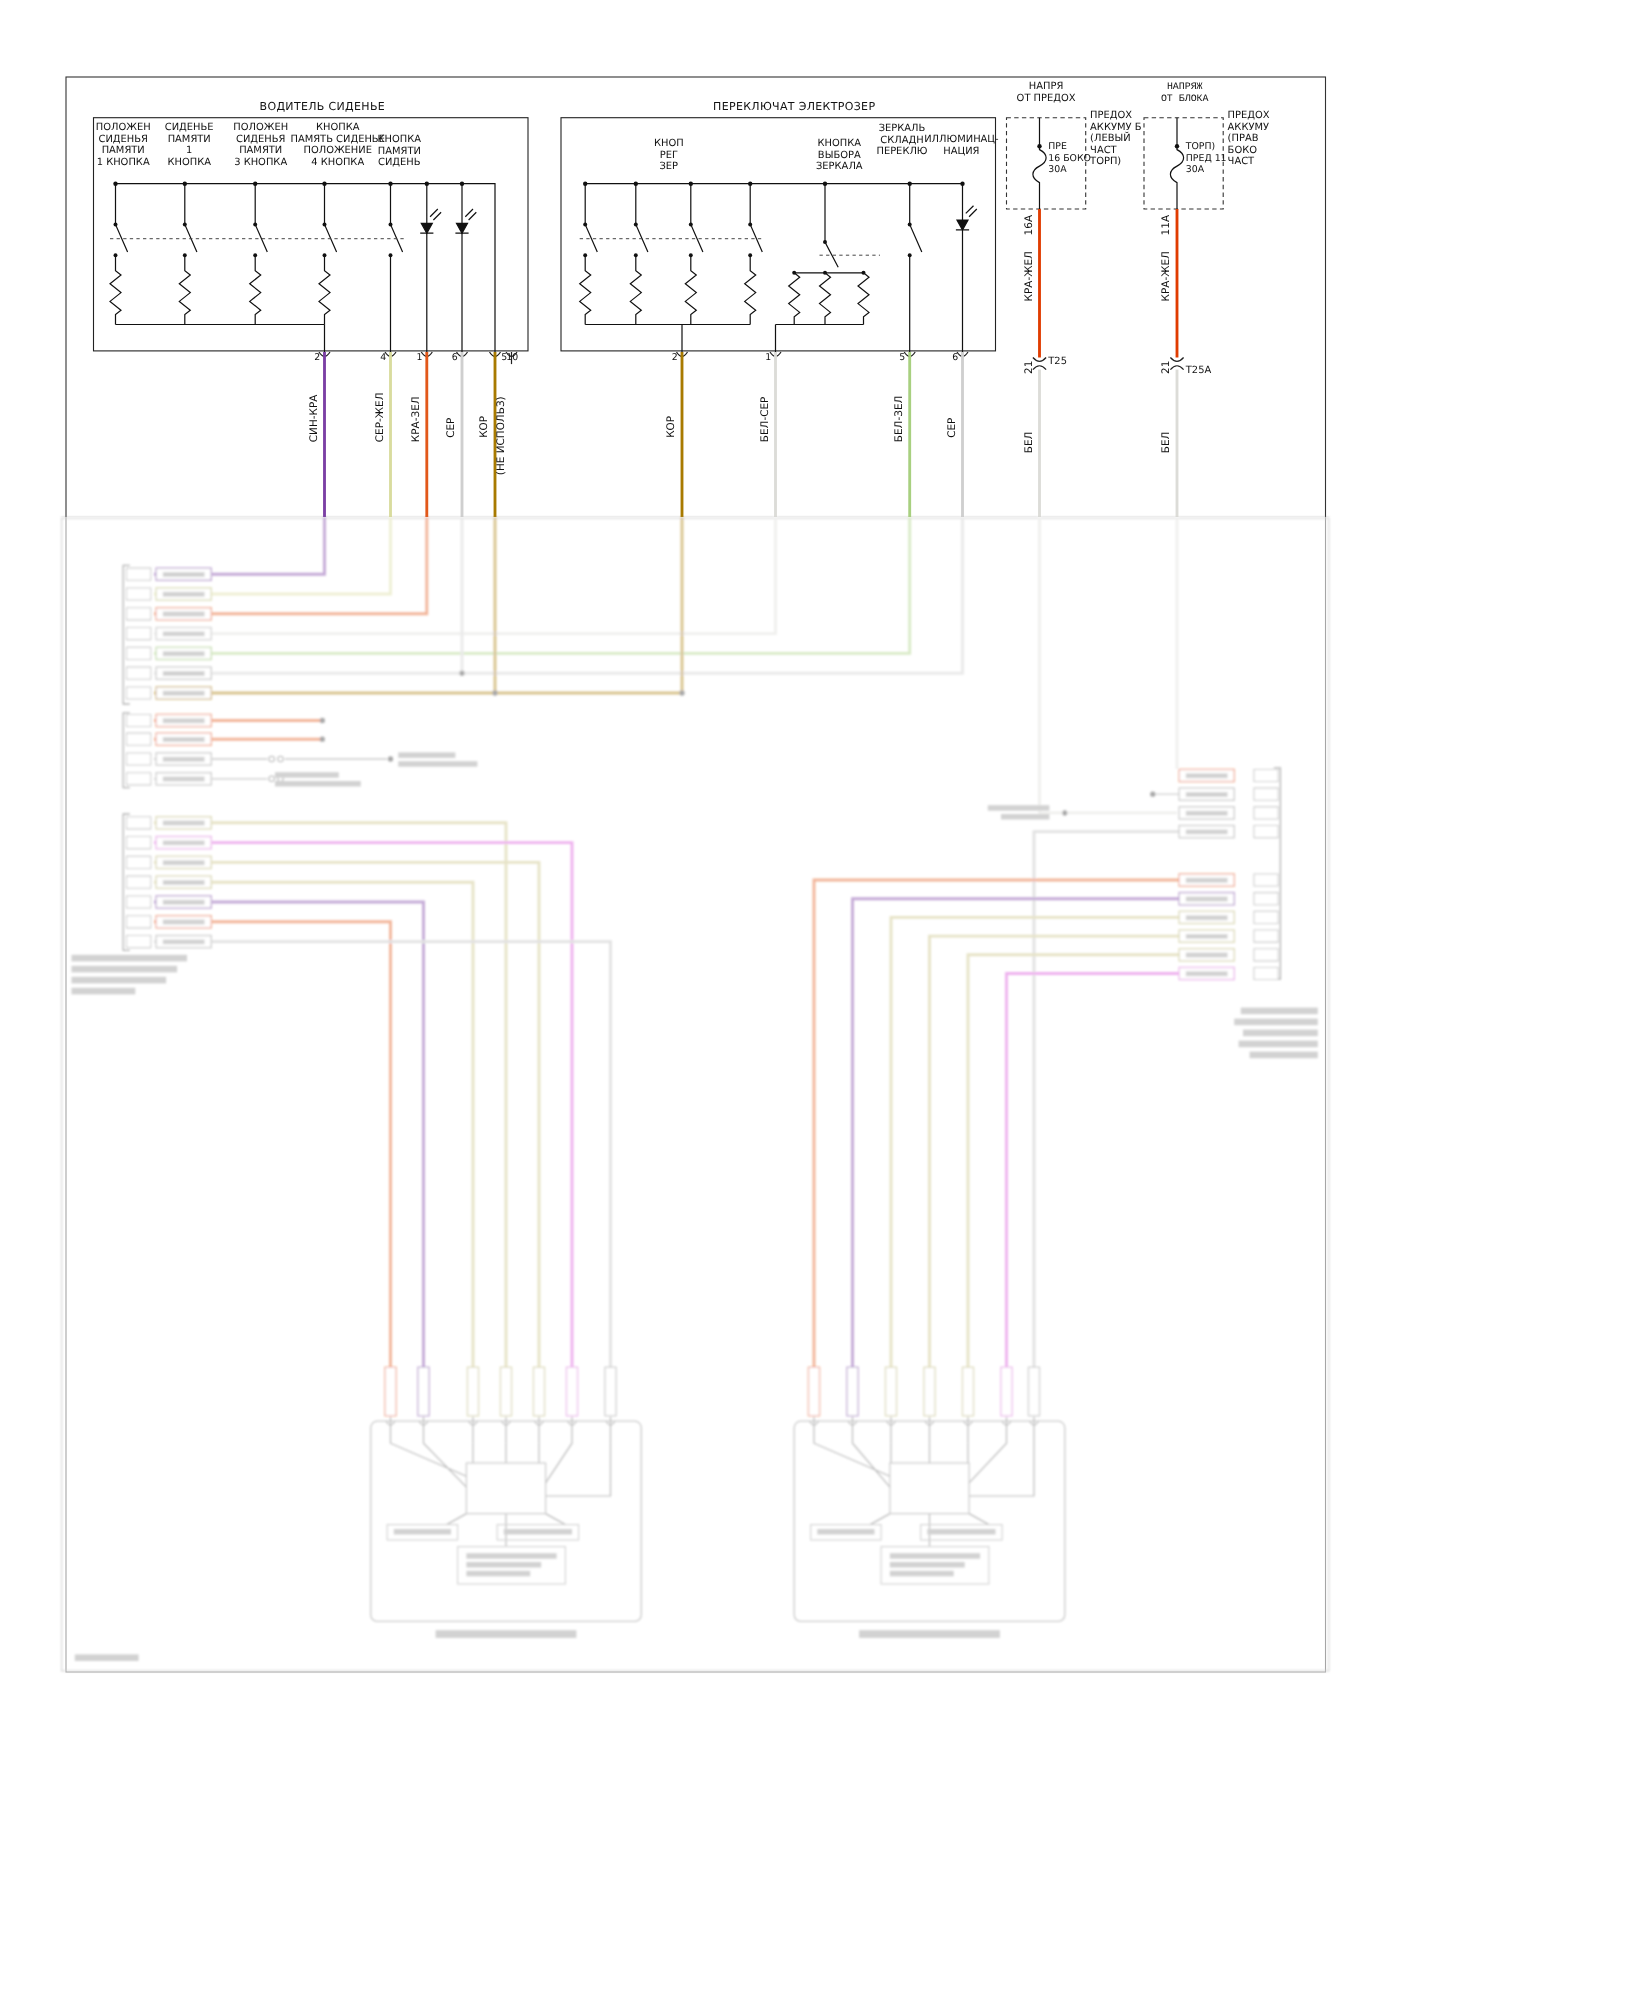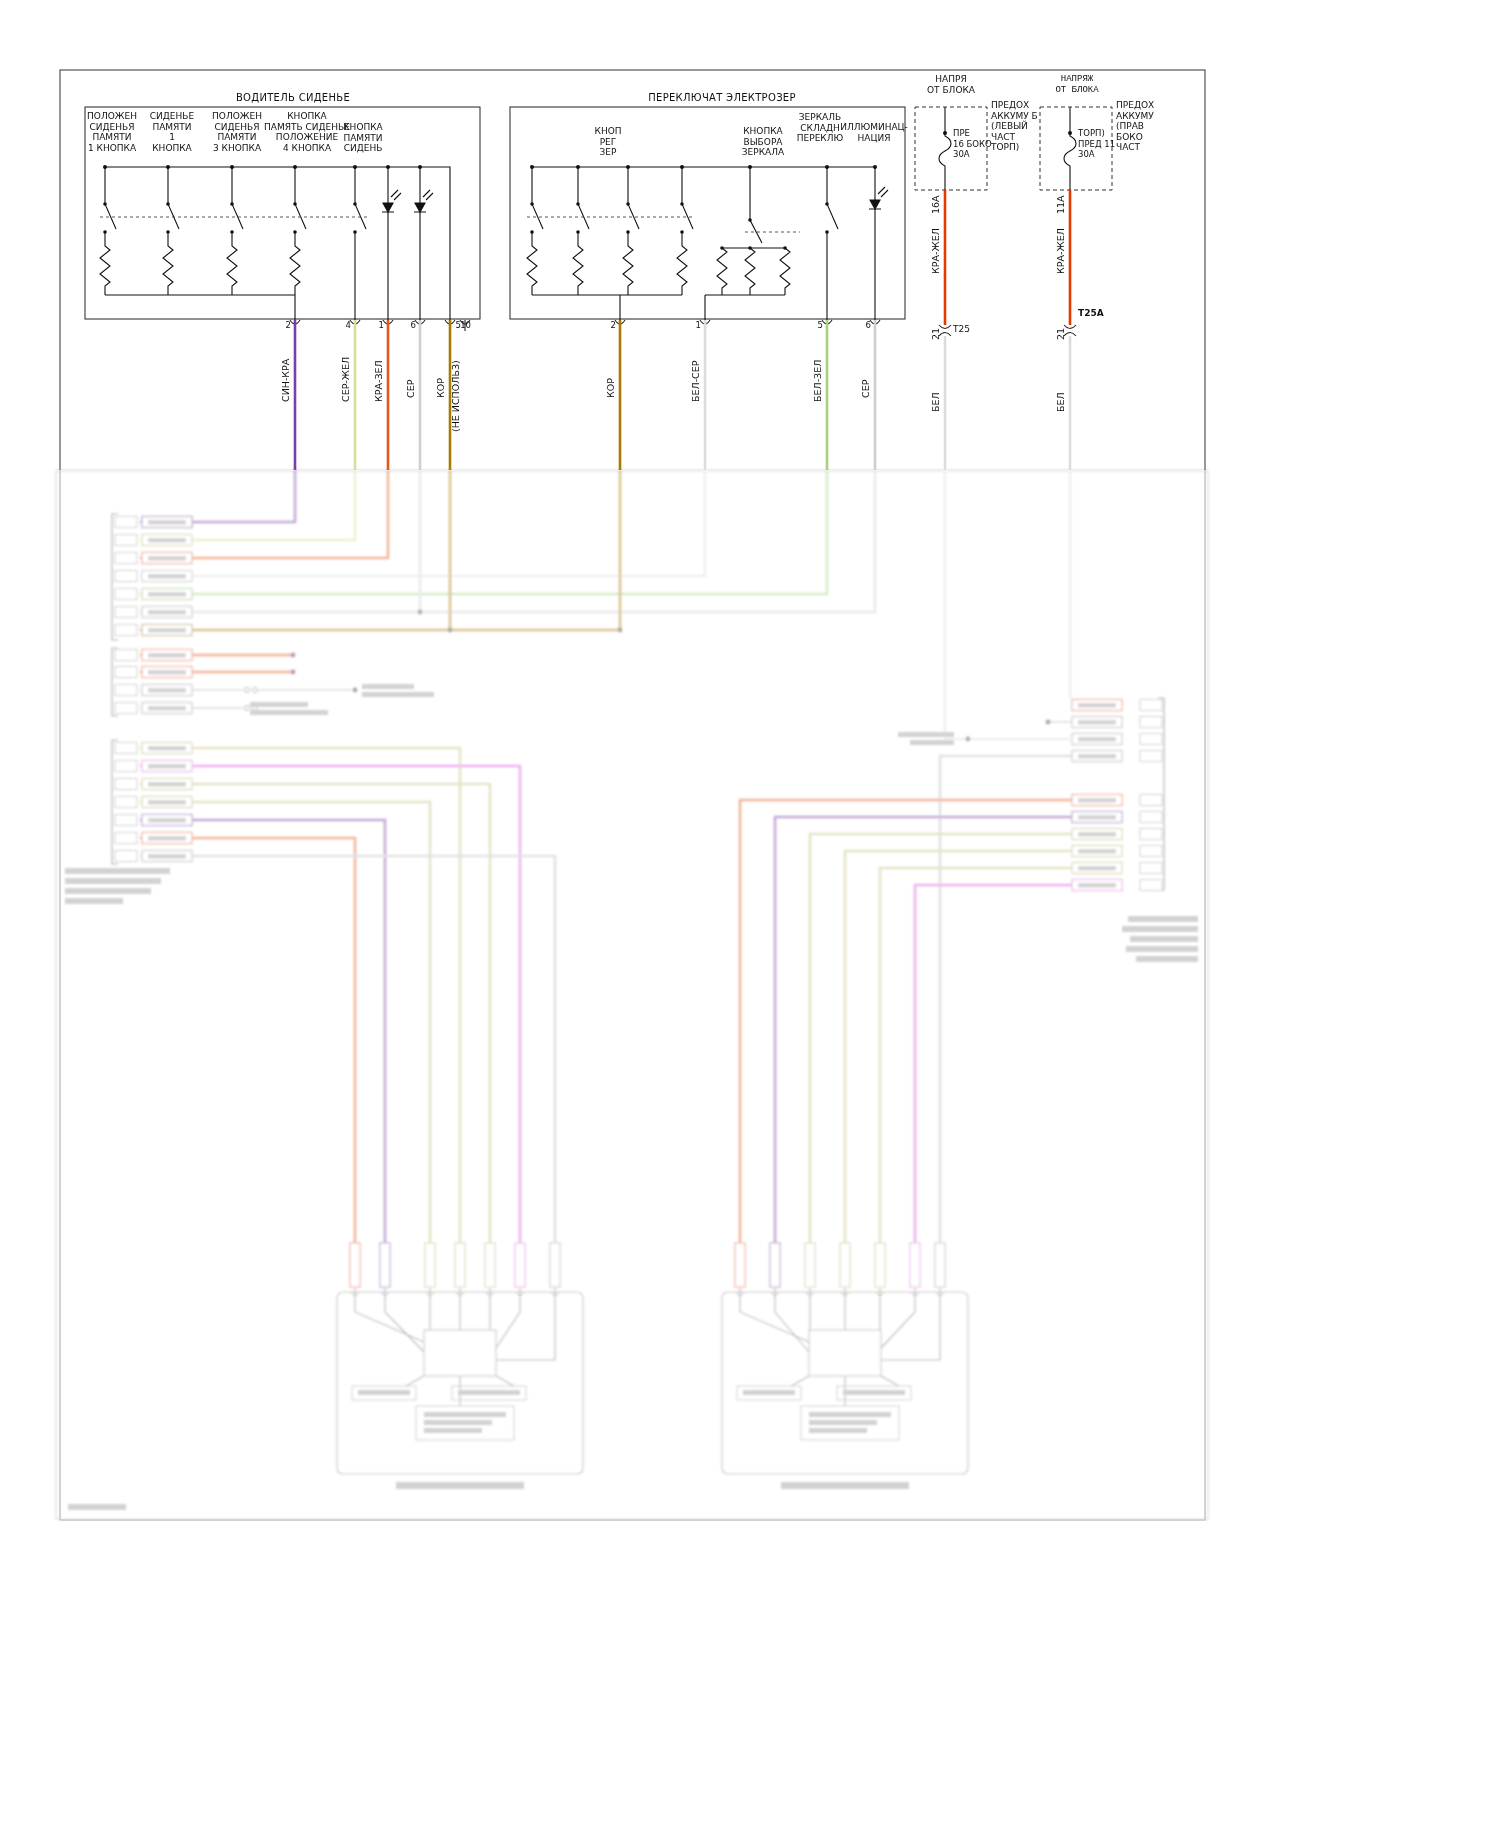--- a/index.html
+++ b/index.html
@@ -395,21 +395,21 @@
 <div class="rnum" style="left:701px;top:320px;">1</div>
 <div class="rnum" style="left:823px;top:320px;">5</div>
 <div class="rnum" style="left:871px;top:320px;">6</div>
 
 <div class="vlbl" style="left:605px;top:398px;">КОР</div>
 <div class="vlbl" style="left:690px;top:402px;">БЕЛ-СЕР</div>
 <div class="vlbl" style="left:812px;top:402px;">БЕЛ-ЗЕЛ</div>
 <div class="vlbl" style="left:860px;top:398px;">СЕР</div>
 
 <div class="clbl" style="left:951px;top:74px;">НАПРЯ
-ОТ БЛОКА</div>
+ОТ ПРЕДОХ</div>
 <div class="llbl" style="left:991px;top:100px;">ПРЕДОХ
 АККУМУ Б
 (ЛЕВЫЙ
 ЧАСТ
 ТОРП)</div>
 <div class="llbl" style="left:953px;top:128px;font-size:8.5px;">ПРЕ
 16 БОКО
 30А</div>
 <div class="vlbl" style="left:930px;top:214px;">16A</div>
 <div class="vlbl" style="left:930px;top:274px;">КРА-ЖЕЛ</div>
@@ -423,16 +423,16 @@
 АККУМУ
 (ПРАВ
 БОКО
 ЧАСТ</div>
 <div class="llbl" style="left:1078px;top:128px;font-size:8.5px;">ТОРП)
 ПРЕД 11
 30А</div>
 <div class="vlbl" style="left:1055px;top:214px;">11A</div>
 <div class="vlbl" style="left:1055px;top:274px;">КРА-ЖЕЛ</div>
 <div class="vlbl" style="left:1055px;top:340px;">21</div>
-<div class="llbl" style="left:1078px;top:308px;font-weight:bold;">T25A</div>
+<div class="llbl" style="left:1078px;top:332px;">T25A</div>
 <div class="vlbl" style="left:1055px;top:412px;">БЕЛ</div>
 
 </div>
 
 </body></html>

